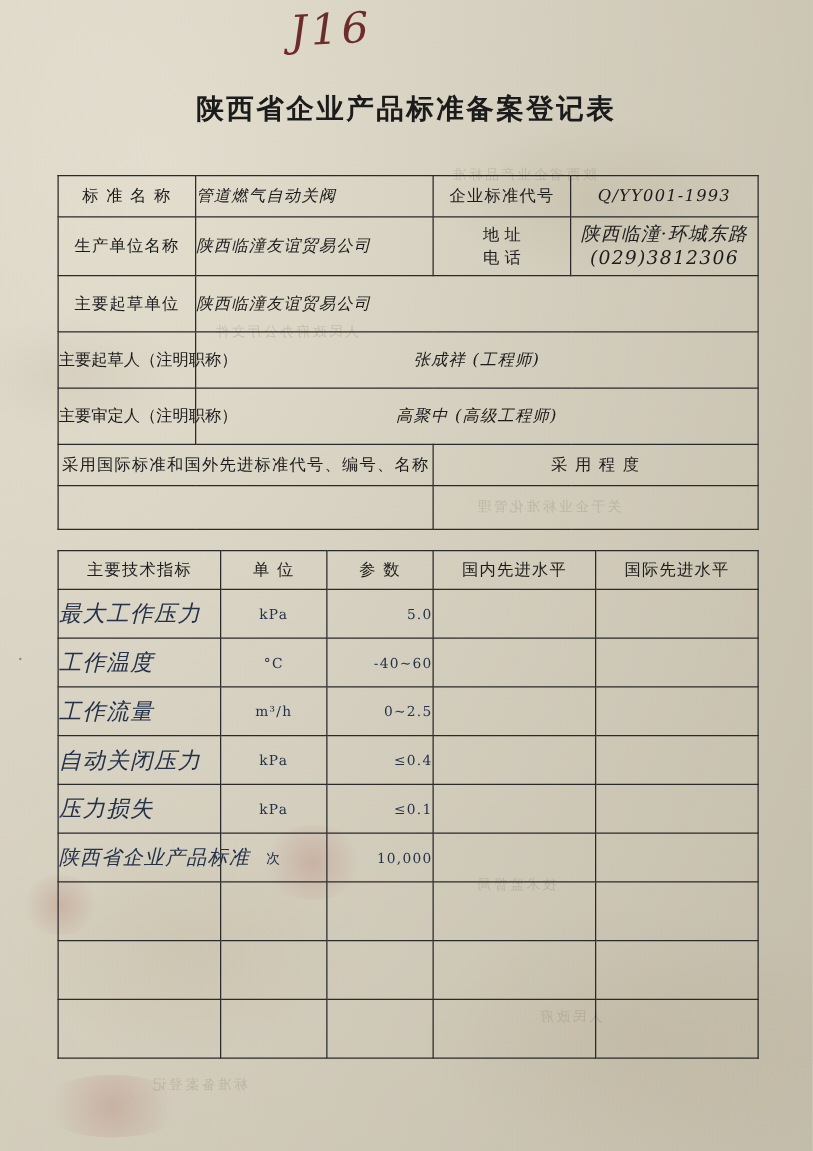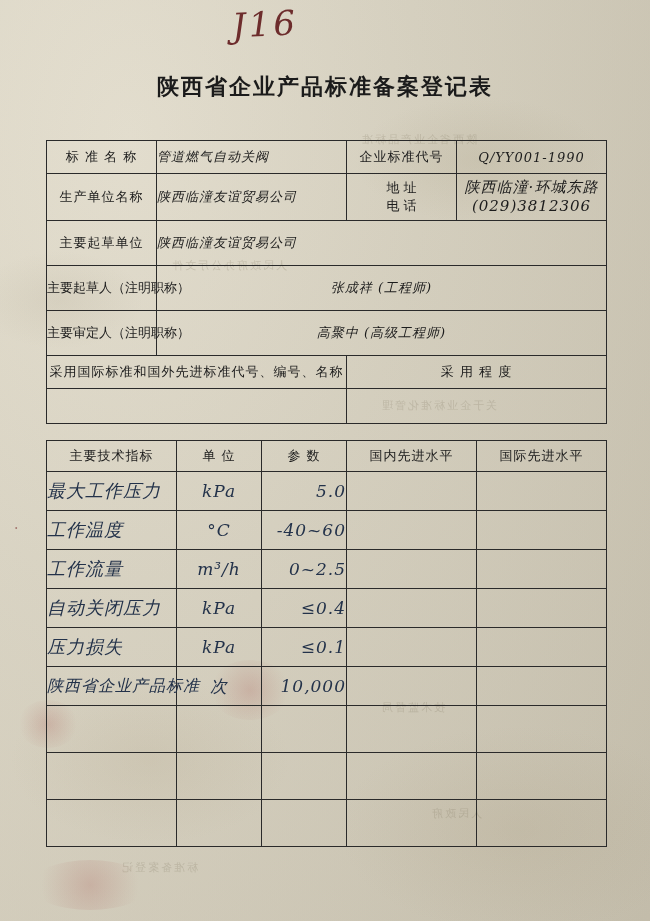--- a/index.html
+++ b/index.html
@@ -154,22 +154,21 @@
     color: #23324a;
     font-size: 18px;
     font-style: italic;
     padding-left: 12px;
     letter-spacing: 1px;
     white-space: nowrap;
   }
   .tech-unit, .tech-val {
     font-family: "DejaVu Serif", serif;
     color: #23324a;
-    font-size: 17px;
-    font-style: italic;
+    font-size: 11px;
     text-align: center;
     letter-spacing: 1px;
     white-space: nowrap;
   }
   .tech-val { text-align: right; padding-left: 14px; }
 
   
   .stamp {
     position: absolute;
     border-radius: 50%;
@@ -210,21 +209,21 @@
       <col style="width:110px">
       <col style="width:190px">
       <col style="width:110px">
       <col style="width:150px">
     </colgroup>
     <tbody>
       <tr>
         <td class="lbl">标 准 名 称</td>
         <td class="hand">管道燃气自动关阀</td>
         <td class="lbl">企业标准代号</td>
-        <td class="hand-c hand-big">Q/YY001-1990</td>
+        <td class="hand-c hand-big">Q/YY001-1993</td>
       </tr>
       <tr>
         <td class="lbl" style="height:46px">生产单位名称</td>
         <td class="hand">陕西临潼友谊贸易公司</td>
         <td class="lbl lbl-sm">
           <div>地      址</div>
           <div>电      话</div>
         </td>
         <td class="hand-c two-line addr-cell" style="font-size:15px">陕西临潼·环城东路
 (029)3812306</td>

